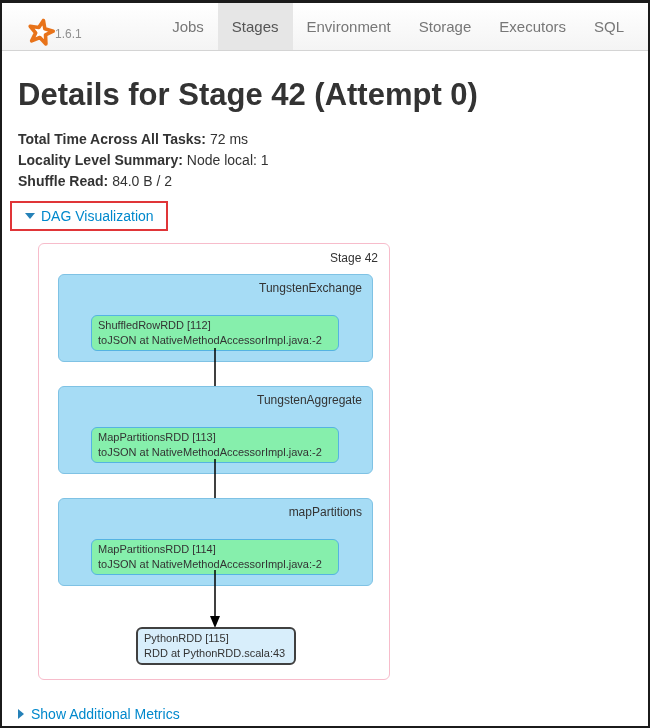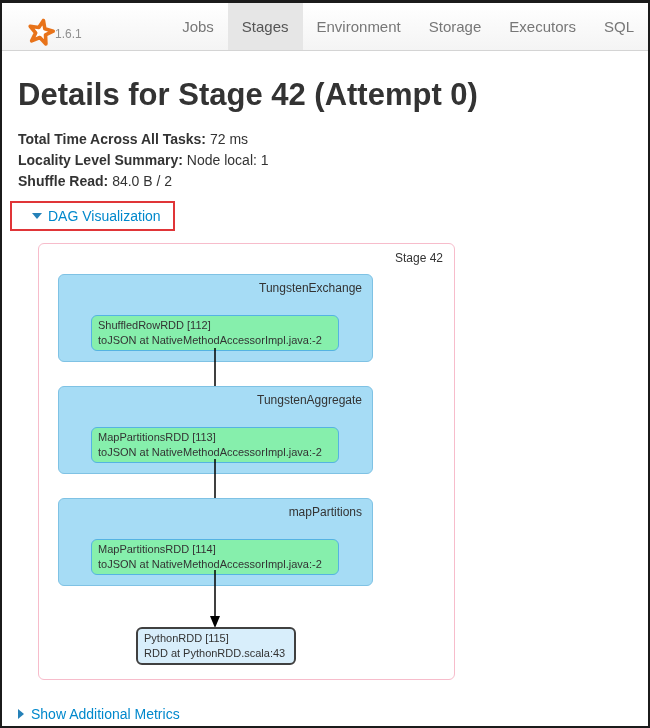--- a/index.html
+++ b/index.html
@@ -45,20 +45,21 @@
   .version {
     font-size: 12px;
     color: #8f8f8f;
     margin-left: 6px;
     margin-top: 14px;
   }
   .nav-tabs {
     margin-left: auto;
     display: flex;
     list-style: none;
+    padding-right: 10px;
   }
   .nav-tabs li {
     line-height: 48px;
     padding: 0 14px;
     font-size: 15px;
     color: #777777;
     cursor: pointer;
   }
   .nav-tabs li.active {
     background: #e6e6e6;
@@ -80,21 +81,21 @@
     color: #333333;
     line-height: 21px;
   }
   .stat-row b { font-weight: bold; }
 
   
   .dag-toggle-box {
     display: inline-flex;
     align-items: center;
     border: 2px solid #e03538;
-    padding: 5px 12px 5px 20px;
+    padding: 5px 12px 5px 13px;
     margin-left: -8px;
     margin-top: 9px;
   }
   .toggle-link {
     display: inline-flex;
     align-items: center;
     color: #0088cc;
     font-size: 14px;
     text-decoration: none;
     cursor: pointer;
@@ -113,21 +114,21 @@
     border-top: 5px solid transparent;
     border-bottom: 5px solid transparent;
     border-left: 6px solid #2581b8;
     margin-right: 7px;
   }
 
   
   .dag-container {
     position: relative;
     margin: 12px 0 0 20px;
-    width: 417px;
+    width: 352px;
     height: 437px;
     border: 1px solid #f7bccb;
     border-radius: 6px;
     background: #ffffff;
   }
   .stage-label {
     position: absolute;
     top: 7px; right: 11px;
     font-size: 12px;
     color: #333333;

